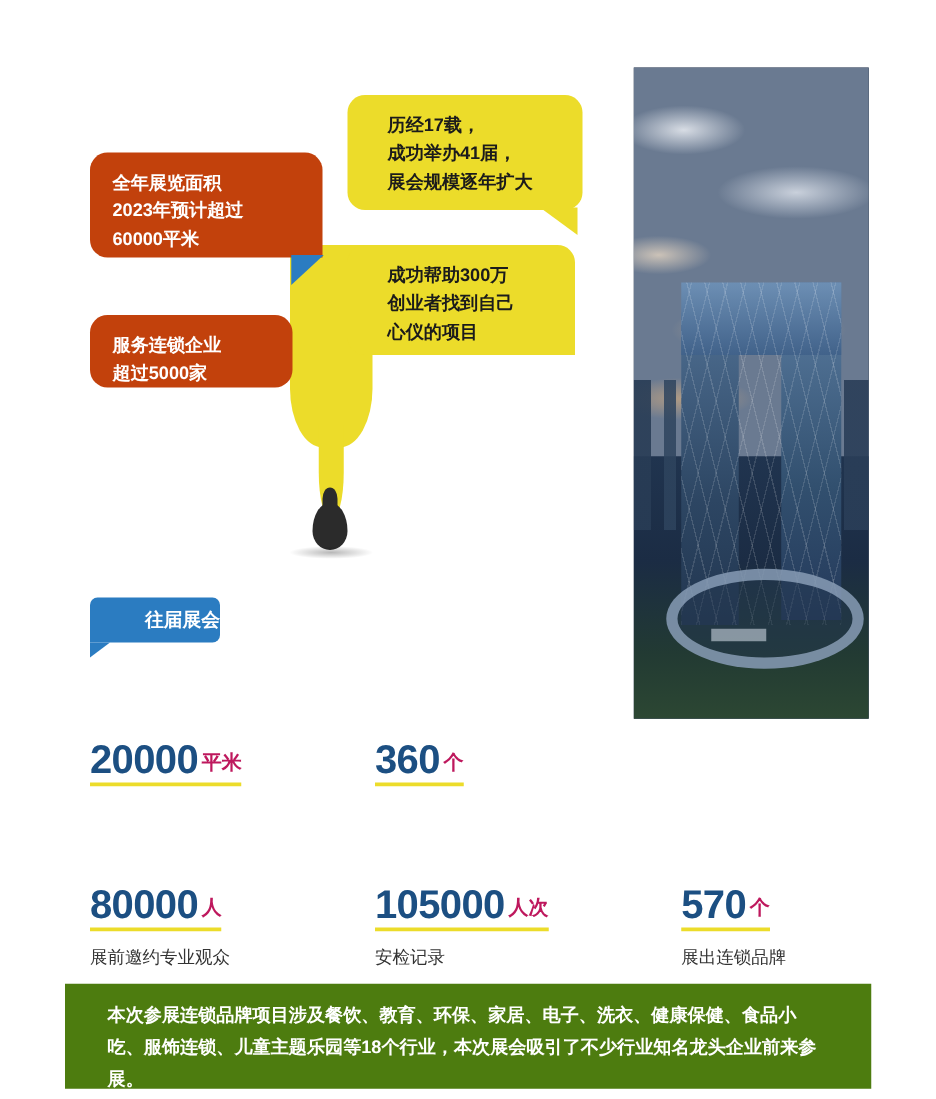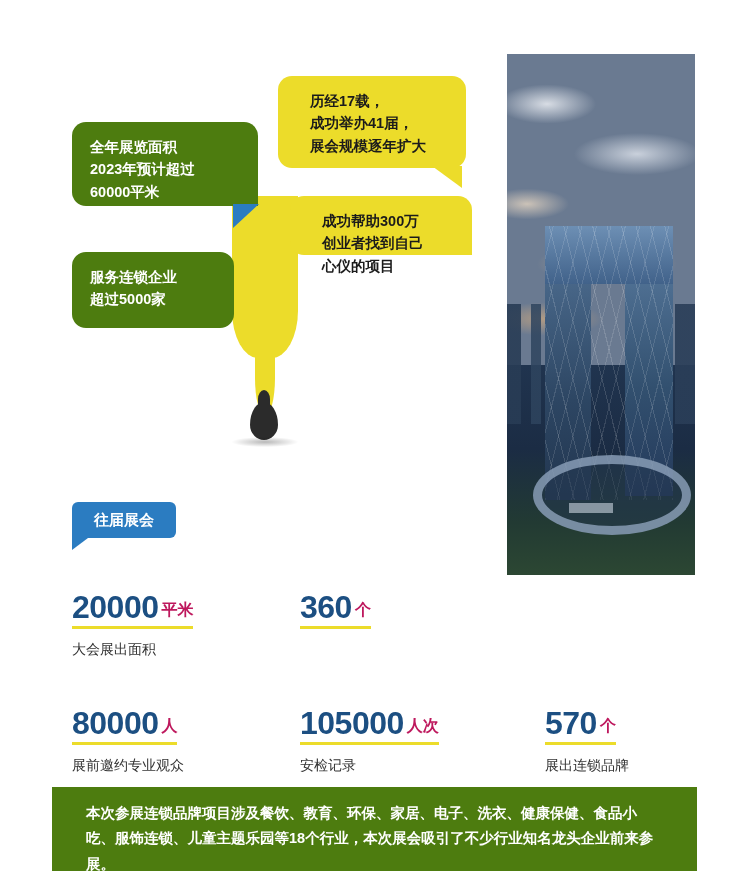--- a/index.html
+++ b/index.html
@@ -29,21 +29,21 @@
     box-sizing: border-box;
     padding: 14px 18px;
     font-size: 14.5px;
     line-height: 1.55;
     font-weight: bold;
     white-space: pre-line;
   }
 
   
   .bubble.blue {
-    background: #4d7c0f;
+    background: #c2410c;
     color: #ffffff;
   }
   
   .bubble.yellow {
     background: #ecdc2a;
     color: #1b1b1b;
     padding-left: 32px;
   }
 
   #bubble-area-2023 {
@@ -61,21 +61,21 @@
     width: 0;
     height: 0;
     border-left: 26px solid #2b7cc1;
     border-bottom: 24px solid transparent;
   }
 
   #bubble-chain {
     left: 72px;
     top: 252px;
     width: 162px;
-    height: 76px;
+    height: 58px;
     border-radius: 14px 14px 14px 14px;
   }
 
   #bubble-years {
     left: 278px;
     top: 76px;
     width: 188px;
     height: 92px;
     border-radius: 14px 14px 14px 14px;
   }
@@ -84,24 +84,24 @@
     position: absolute;
     right: 4px;
     bottom: -20px;
     width: 0;
     height: 0;
     border-right: 30px solid #ecdc2a;
     border-bottom: 22px solid transparent;
   }
 
   #bubble-entrepreneurs {
-    left: 290px;
+    left: 278px;
     top: 196px;
     width: 182px;
-    height: 59px;
+    height: 88px;
     border-radius: 14px 14px 0 14px;
   }
 
   
   #trunk {
     position: absolute;
     left: 232px;
     top: 240px;
     width: 66px;
     height: 118px;
@@ -248,23 +248,22 @@
     left: 72px;
     top: 478px;
     width: 104px;
     height: 36px;
     background: #2b7cc1;
     color: #ffffff;
     font-size: 15px;
     font-weight: bold;
     display: flex;
     align-items: center;
-    justify-content: center;
+    justify-content: flex-end;
     border-radius: 6px 6px 6px 0;
-    margin-top: 24px;
   }
   #past-tag::after {
     content: "";
     position: absolute;
     left: 0;
     bottom: -12px;
     width: 0; height: 0;
     border-left: 16px solid #2b7cc1;
     border-bottom: 12px solid transparent;
   }
@@ -373,21 +372,20 @@
 <div id="past-tag">
   <span>往届展会</span>
 </div>
 
 <div class="stats-row" id="stats-row-1">
   <div class="stat">
     <div class="value-line">
       <span class="value">20000</span>
       <span class="unit">平米</span>
     </div>
-    <div class="caption">大会展出面积</div>
   </div>
   <div class="stat">
     <div class="value-line">
       <span class="value">360</span>
       <span class="unit">个</span>
     </div>
   </div>
 </div>
 
 <div class="stats-row" id="stats-row-2">

